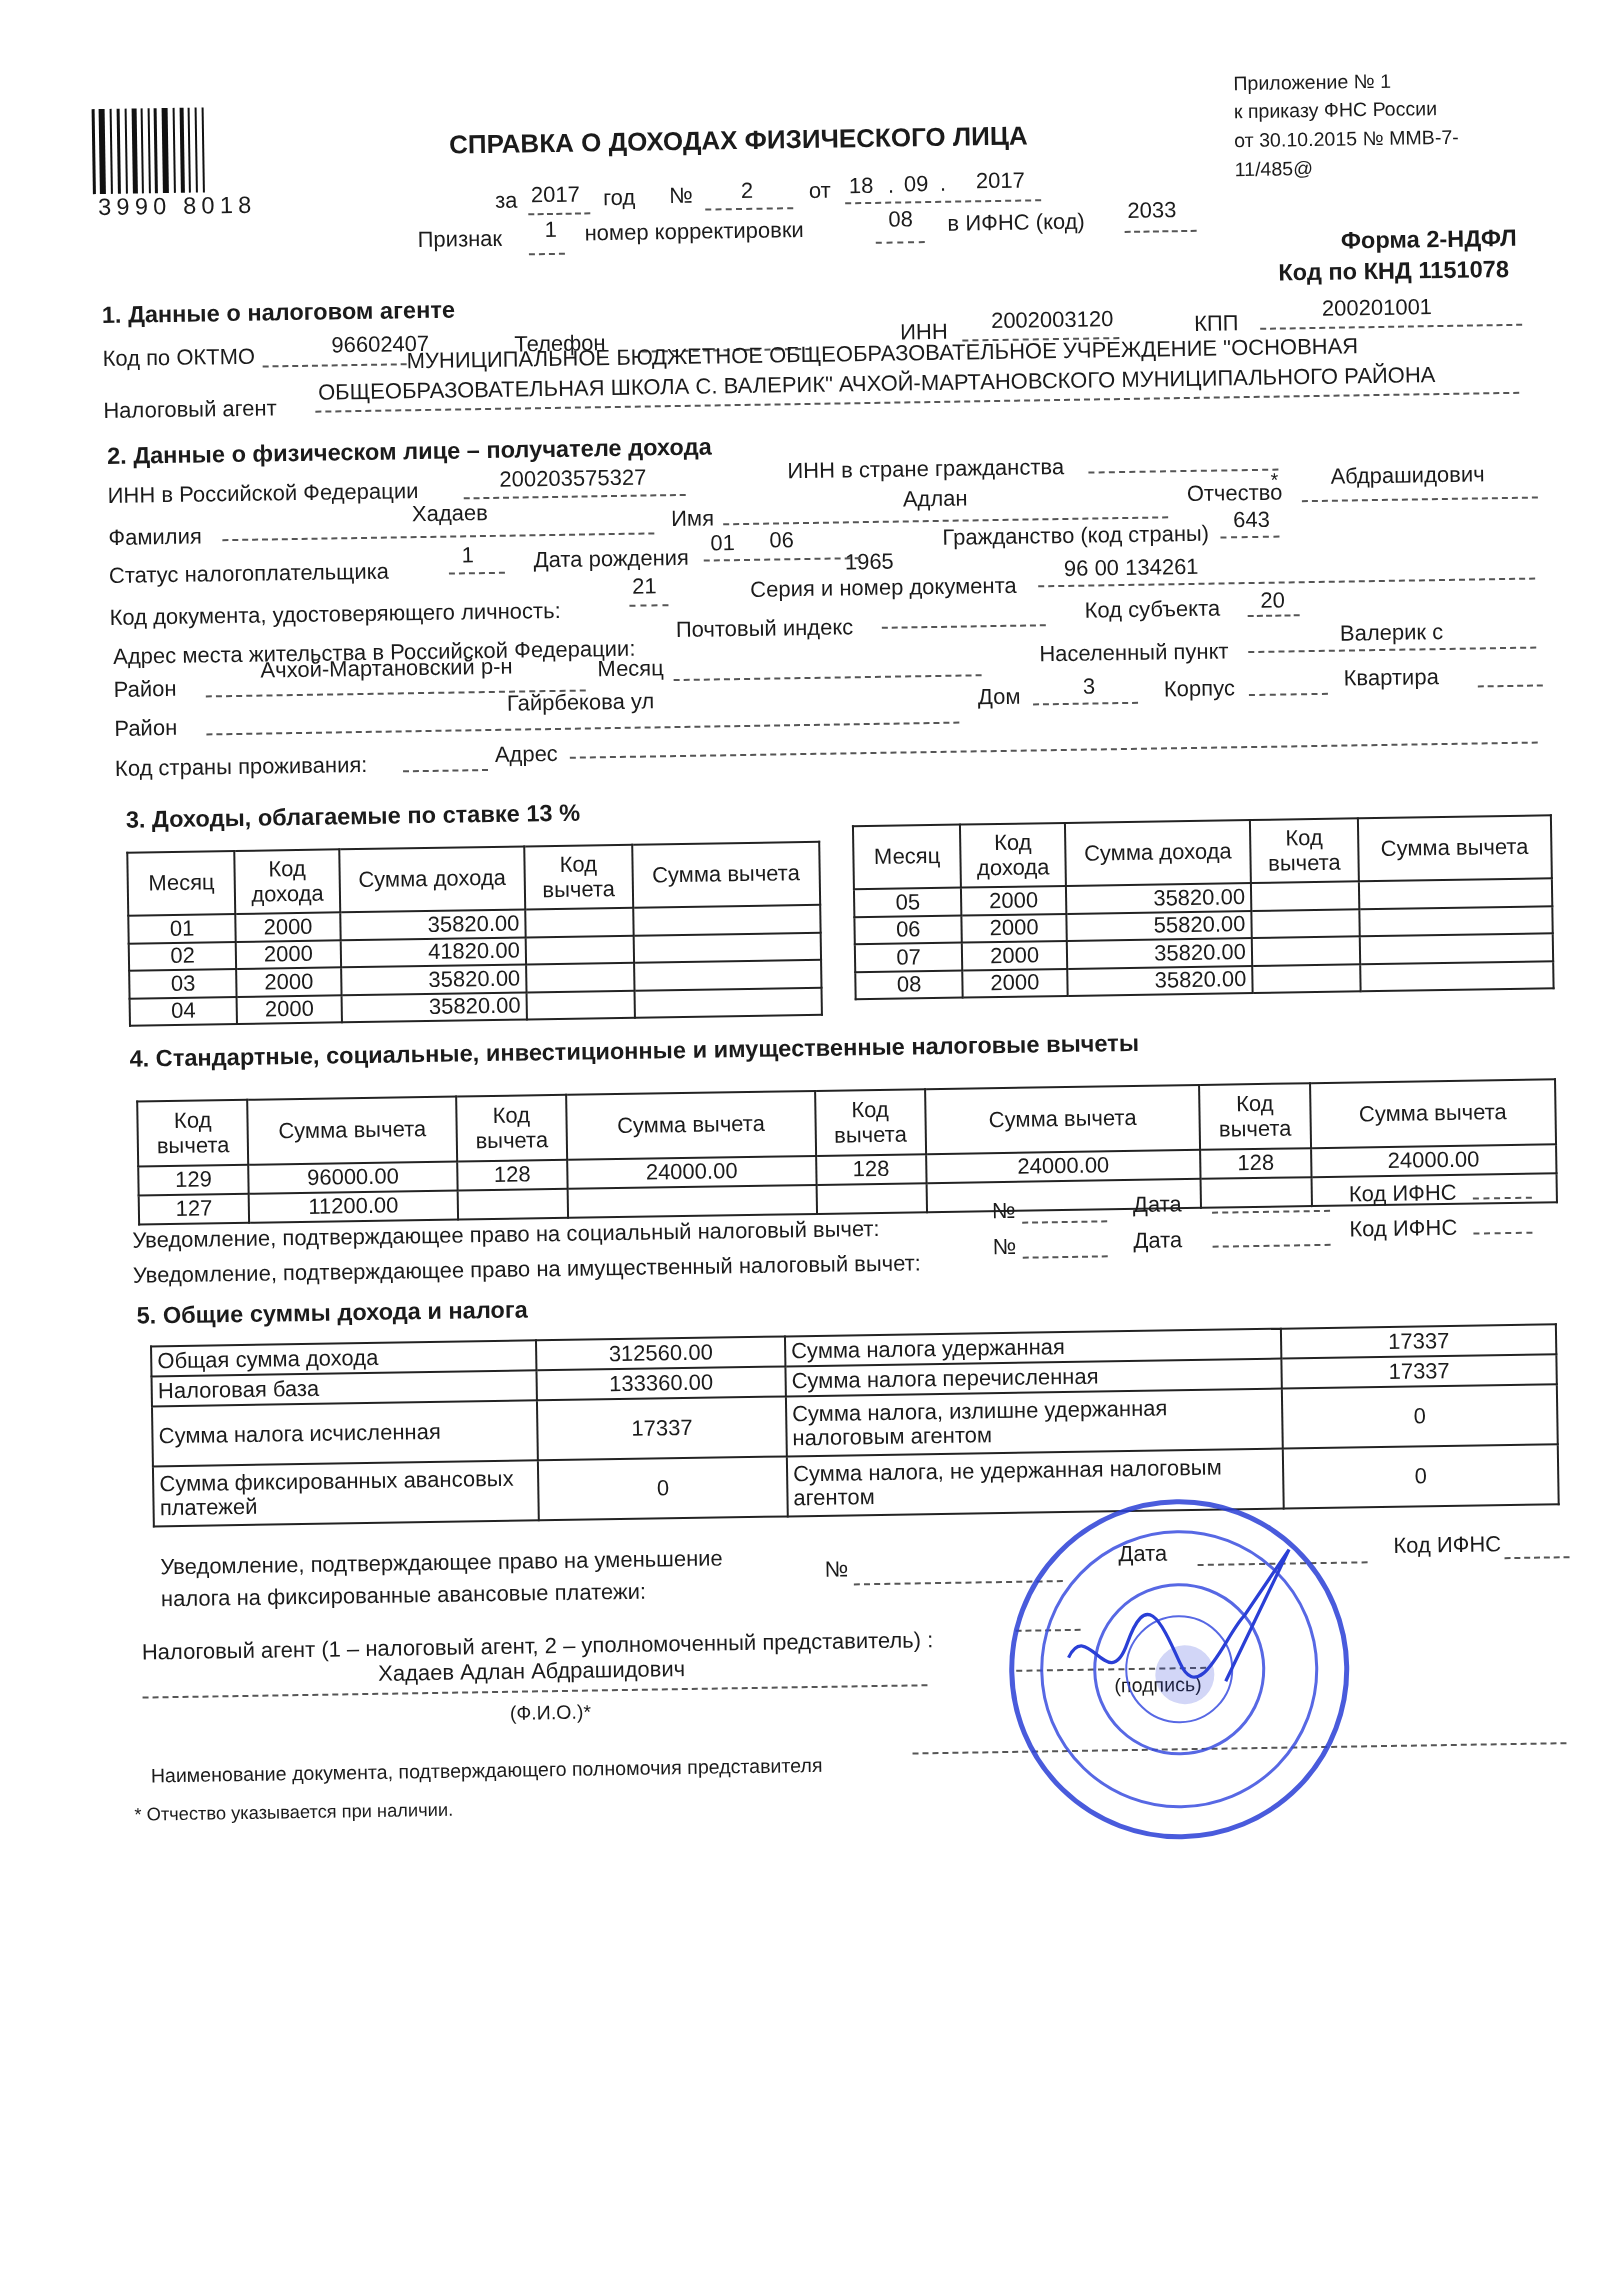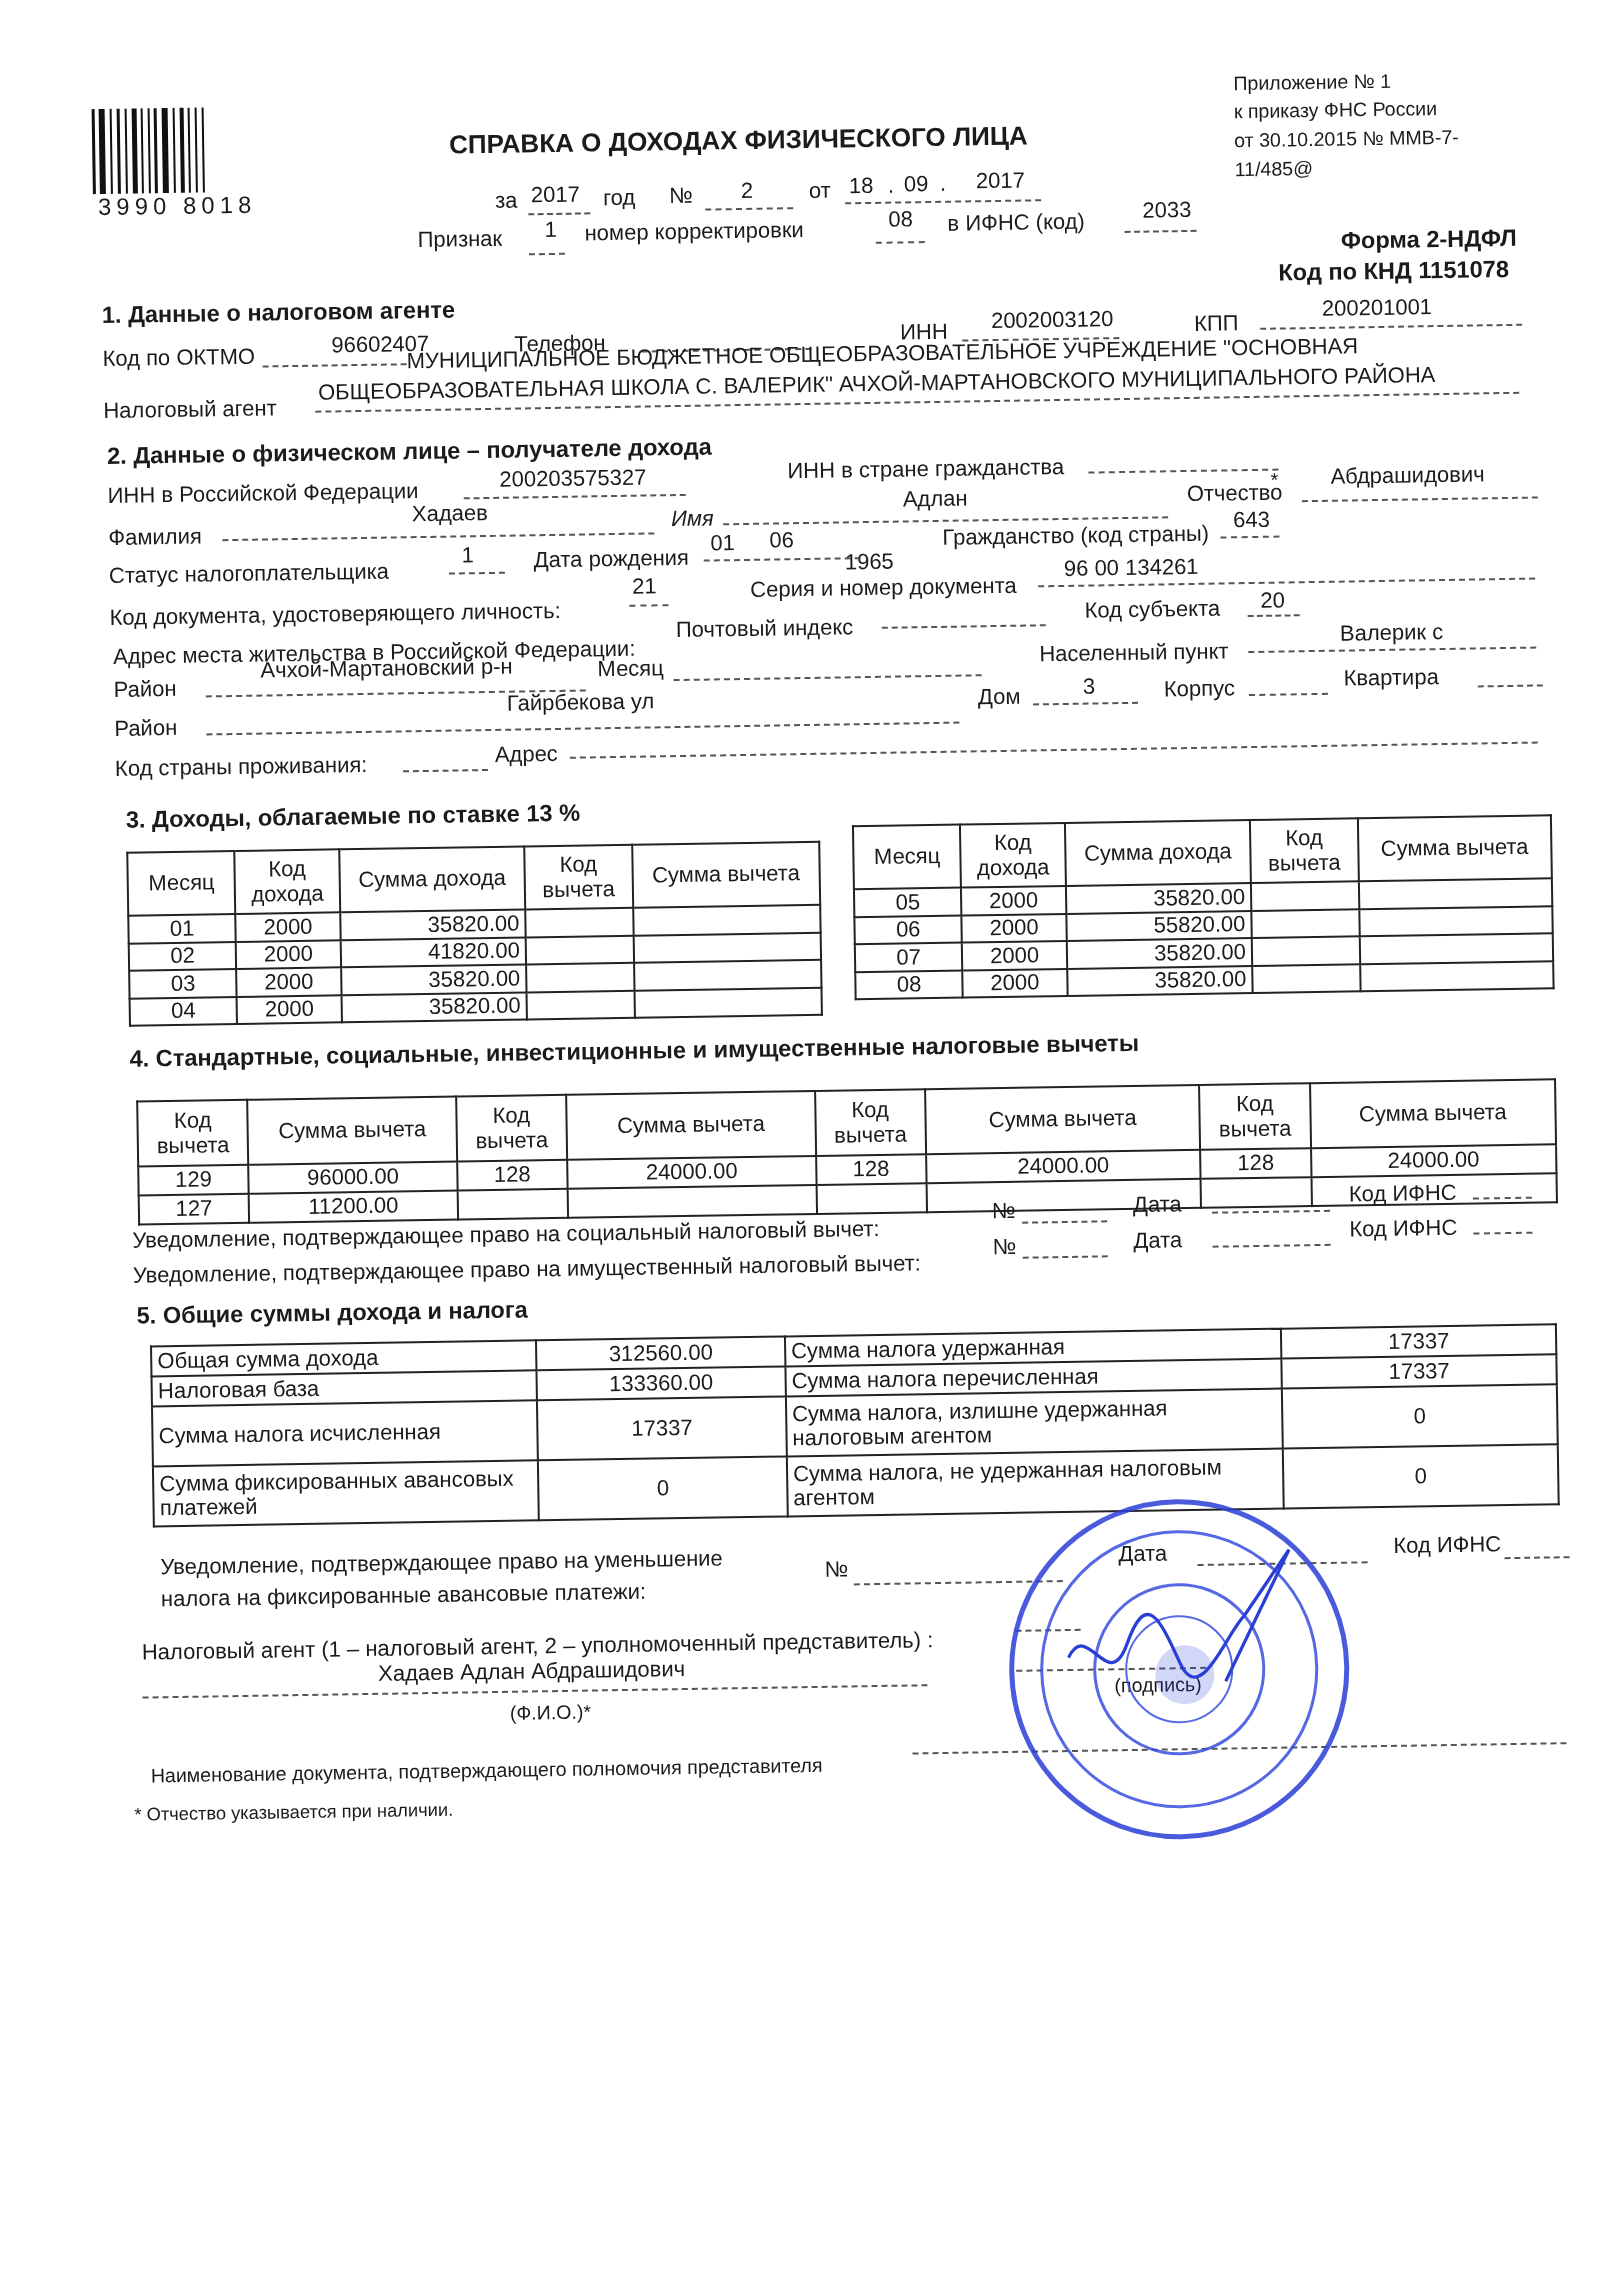--- a/index.html
+++ b/index.html
@@ -74,21 +74,21 @@
   <div class="abs val" style="left:991px;top:171px;">2017</div>
   <div class="dash" style="left:860px;top:203px;width:196px;"></div>
 
   <div class="abs lbl" style="left:432px;top:221px;">Признак</div>
   <div class="abs val" style="left:559px;top:213px;">1</div>
   <div class="dash" style="left:543px;top:249px;width:36px;"></div>
   <div class="abs lbl" style="left:599px;top:217px;">номер корректировки</div>
   <div class="abs val" style="left:903px;top:208px;">08</div>
   <div class="dash" style="left:890px;top:243px;width:49px;"></div>
   <div class="abs lbl" style="left:962px;top:213px;">в ИФНС (код)</div>
-  <div class="abs val" style="left:1142px;top:203px;margin-left:15px;">2033</div>
+  <div class="abs val" style="left:1142px;top:203px;">2033</div>
   <div class="dash" style="left:1139px;top:236px;width:72px;"></div>
 
   <div class="abs sec" style="left:1355px;top:236px;">Форма 2-НДФЛ</div>
   <div class="abs sec" style="left:1292px;top:267px;">Код по КНД 1151078</div>
 
   <div class="abs sec" style="left:115px;top:291px;">1. Данные о налоговом агенте</div>
   <div class="abs lbl" style="left:115px;top:335px;">Код по ОКТМО</div>
   <div class="abs val" style="left:344px;top:325px;">96602407</div>
   <div class="dash" style="left:275px;top:357px;width:144px;"></div>
   <div class="abs lbl" style="left:527px;top:327px;">Телефон</div>
@@ -107,21 +107,21 @@
   <div class="abs sec" style="left:118px;top:432px;">2. Данные о физическом лице – получателе дохода</div>
   <div class="abs lbl" style="left:118px;top:472px;">ИНН в Российской Федерации</div>
   <div class="abs val" style="left:510px;top:462px;">200203575327</div>
   <div class="dash" style="left:474px;top:492px;width:222px;"></div>
   <div class="abs lbl" style="left:798px;top:458px;">ИНН в стране гражданства</div>
   <div class="dash" style="left:1099px;top:476px;width:190px;"></div>
 
   <div class="abs lbl" style="left:118px;top:514px;">Фамилия</div>
   <div class="abs val" style="left:422px;top:495px;">Хадаев</div>
   <div class="dash" style="left:232px;top:530px;width:432px;"></div>
-  <div class="abs lbl" style="left:681px;top:504px;font-style:italic;">Имя</div>
+  <div class="abs lbl" style="left:681px;top:504px;">Имя</div>
   <div class="abs val" style="left:913px;top:488px;">Адлан</div>
   <div class="dash" style="left:733px;top:522px;width:445px;"></div>
   <div class="abs lbl" style="left:1197px;top:487px;">Отчество</div>
   <span class="abs small" style="left:1281px;top:476px;">*</span>
   <div class="abs val" style="left:1341px;top:472px;">Абдрашидович</div>
   <div class="dash" style="left:1312px;top:508px;width:236px;"></div>
 
   <div class="abs lbl" style="left:118px;top:552px;">Статус налогоплательщика</div>
   <div class="abs val" style="left:471px;top:537px;">1</div>
   <div class="dash" style="left:458px;top:567px;width:56px;"></div>

